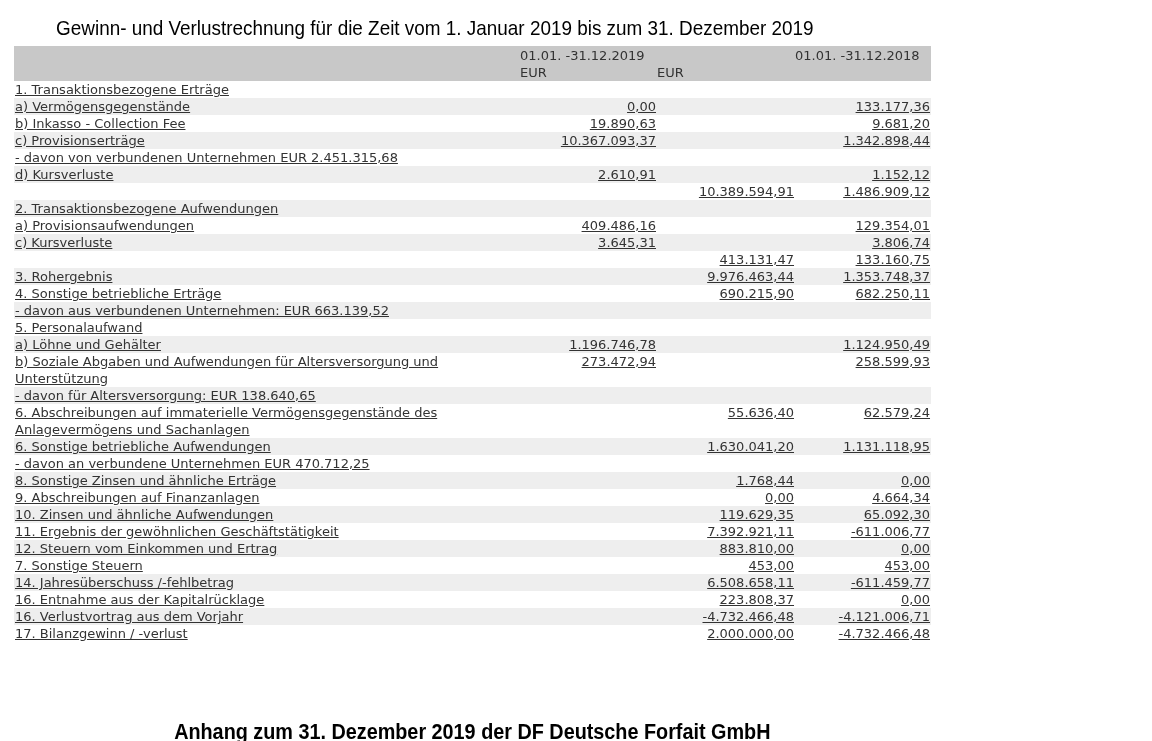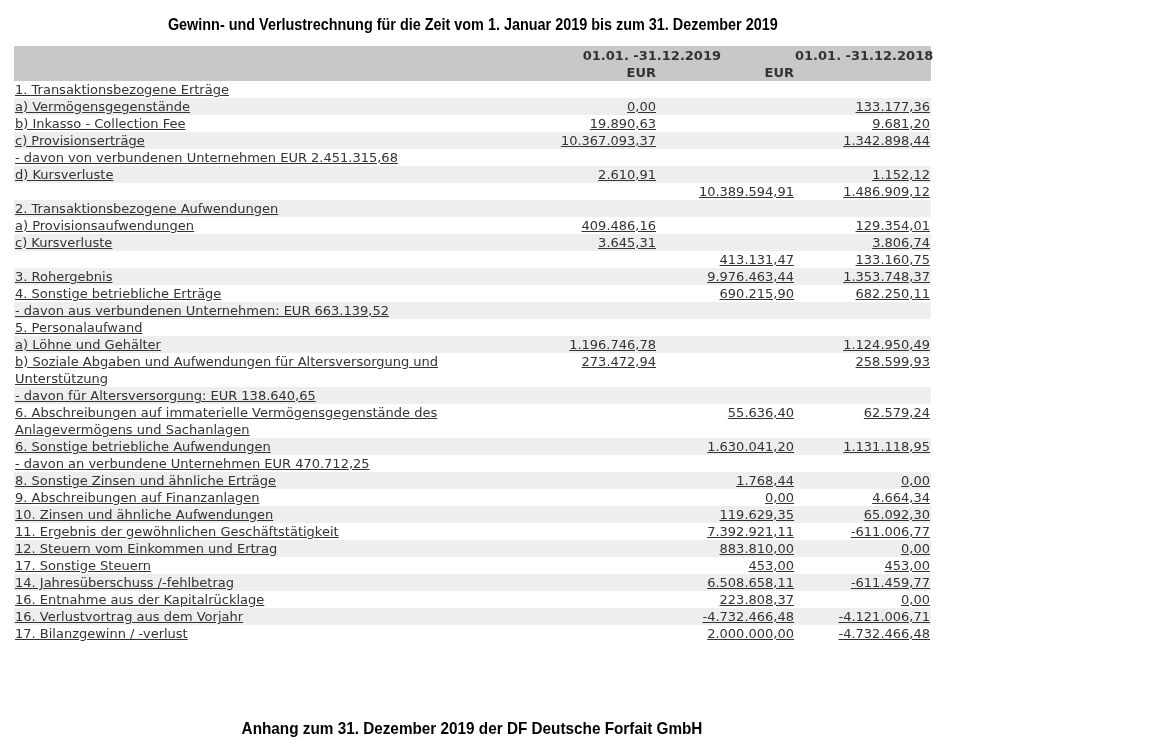--- a/index.html
+++ b/index.html
@@ -14,55 +14,55 @@
   .page{
     width:1152px;height:741px;overflow:hidden;
     background:var(--page-bg);
     font-family:"DejaVu Sans",sans-serif;
     font-size:13px;color:var(--text);
     position:relative;
   }
   .content{padding-left:14px;width:931px;}
   .doc-title{
     margin-top:16px;margin-bottom:7px;height:23px;
-    width:917px;text-align:center;
+    width:917px;
     font-family:"Liberation Sans",sans-serif;
-    font-weight:bold;font-size:16px;color:var(--title-text);
+    font-weight:normal;font-size:21px;color:var(--title-text);
     white-space:nowrap;
   }
   .doc-title .squeeze{display:inline-block;transform:scaleX(0.90);transform-origin:center;}
   table.pnl{
     width:917px;border-collapse:collapse;table-layout:fixed;
   }
   table.pnl col.c-label{width:506px;}
   table.pnl col.c-a{width:137px;}
   table.pnl col.c-b{width:138px;}
   table.pnl col.c-c{width:136px;}
   table.pnl thead th{
     background:var(--header-bg);
-    font-weight:bold;text-align:right;
+    font-weight:normal;text-align:left;
     line-height:17px;padding:0 1px 0 0;
     white-space:nowrap;overflow:visible;
   }
   table.pnl thead tr:first-child th{padding-top:1px;height:18px;}
   table.pnl thead tr:last-child th{height:17px;}
   table.pnl thead th.period-2019{padding-right:74px;}
   table.pnl td{
     vertical-align:top;line-height:17px;padding:0;
     overflow:hidden;
   }
   table.pnl td.lbl{text-align:left;padding-left:1px;}
   table.pnl td.num{text-align:right;padding-right:1px;white-space:nowrap;}
   table.pnl tbody tr{height:17px;text-decoration:underline;}
   table.pnl tbody tr:nth-child(even){background:var(--stripe-bg);}
   .doc-footer{
     position:absolute;left:14px;top:719px;width:917px;height:22px;
     text-align:center;
     font-family:"Liberation Sans",sans-serif;
-    font-weight:bold;font-size:17px;color:var(--title-text);
+    font-weight:bold;font-size:22px;color:var(--title-text);
     white-space:nowrap;
   }
   .doc-footer .squeeze{display:inline-block;transform:scaleX(0.90);transform-origin:center;}
 </style>
 </head>
 <body>
 
 <div class="page">
   <div class="content">
 
@@ -241,21 +241,21 @@
     <td class="num">7.392.921,11</td>
     <td class="num">-611.006,77</td>
   </tr>
           <tr>
     <td class="lbl">12. Steuern vom Einkommen und Ertrag</td>
     <td class="num"></td>
     <td class="num">883.810,00</td>
     <td class="num">0,00</td>
   </tr>
           <tr>
-    <td class="lbl">17. Sonstige Steuern</td>
+    <td class="lbl">7. Sonstige Steuern</td>
     <td class="num"></td>
     <td class="num">453,00</td>
     <td class="num">453,00</td>
   </tr>
           <tr>
     <td class="lbl">14. Jahresüberschuss /-fehlbetrag</td>
     <td class="num"></td>
     <td class="num">6.508.658,11</td>
     <td class="num">-611.459,77</td>
   </tr>

